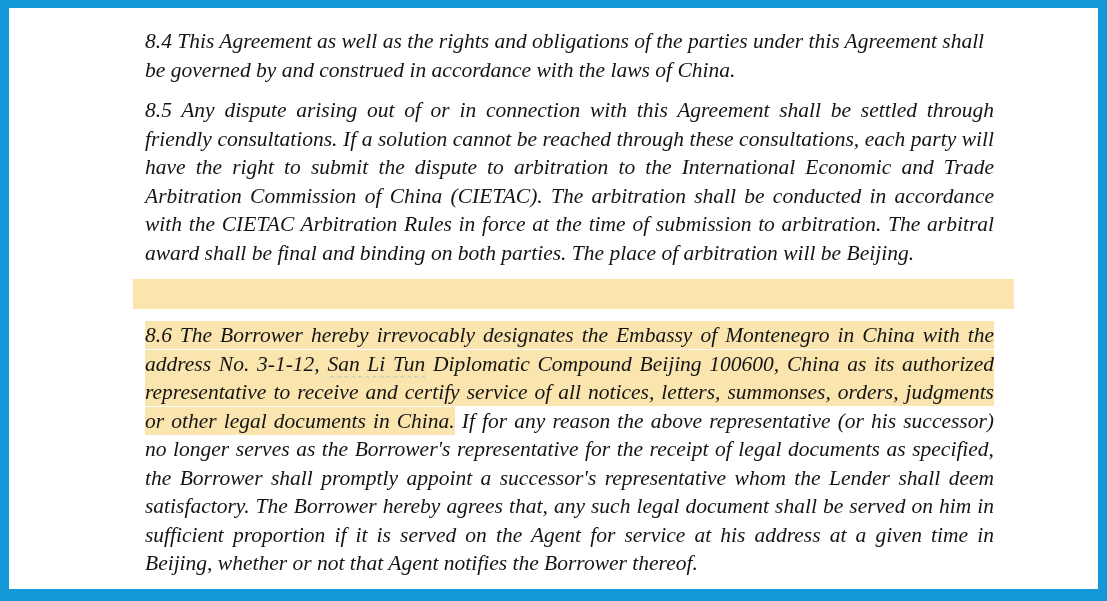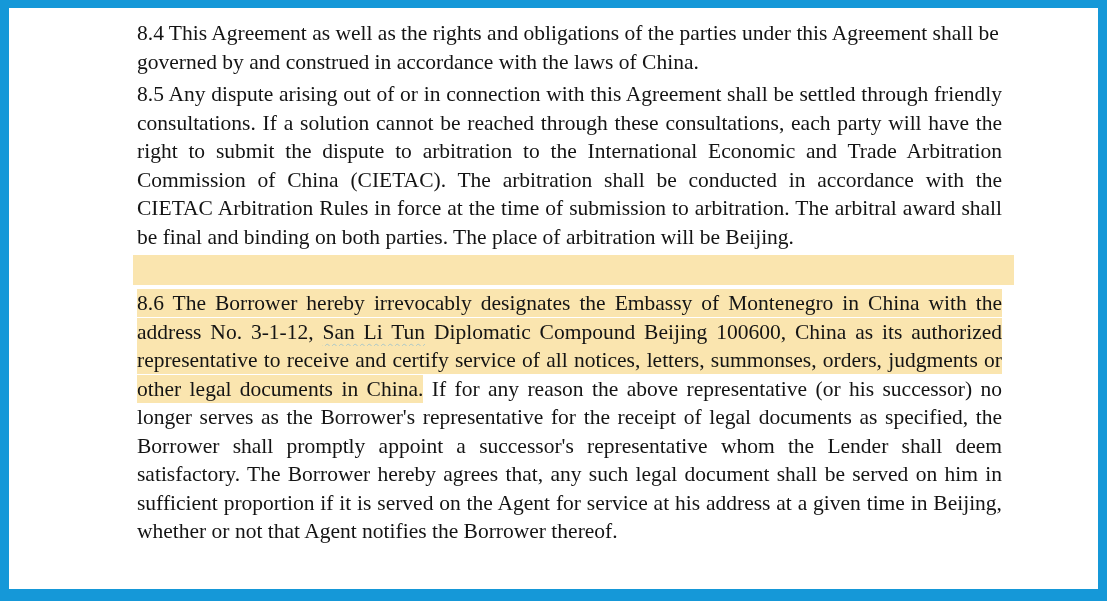--- a/index.html
+++ b/index.html
@@ -21,21 +21,21 @@
     position: relative;
   }
   .content {
     box-sizing: border-box;
     padding: 7px 92px 0 124px;
     font-family: "Liberation Serif", "DejaVu Serif", serif;
     font-size: 21.5px;
     line-height: 28.5px;
     color: var(--ink);
   }
-  p { margin: 4px; }
+  p { margin: 12px; font-style: italic; }
   .clause-84 { text-align: left; }
   .clause-85 { text-align: justify; }
   .clause-86 { text-align: justify; }
   .gap-line {
     height: 30px;
     background: var(--hl);
     margin-right: -8px;
   }
   mark.hl {
     background: var(--hl);

